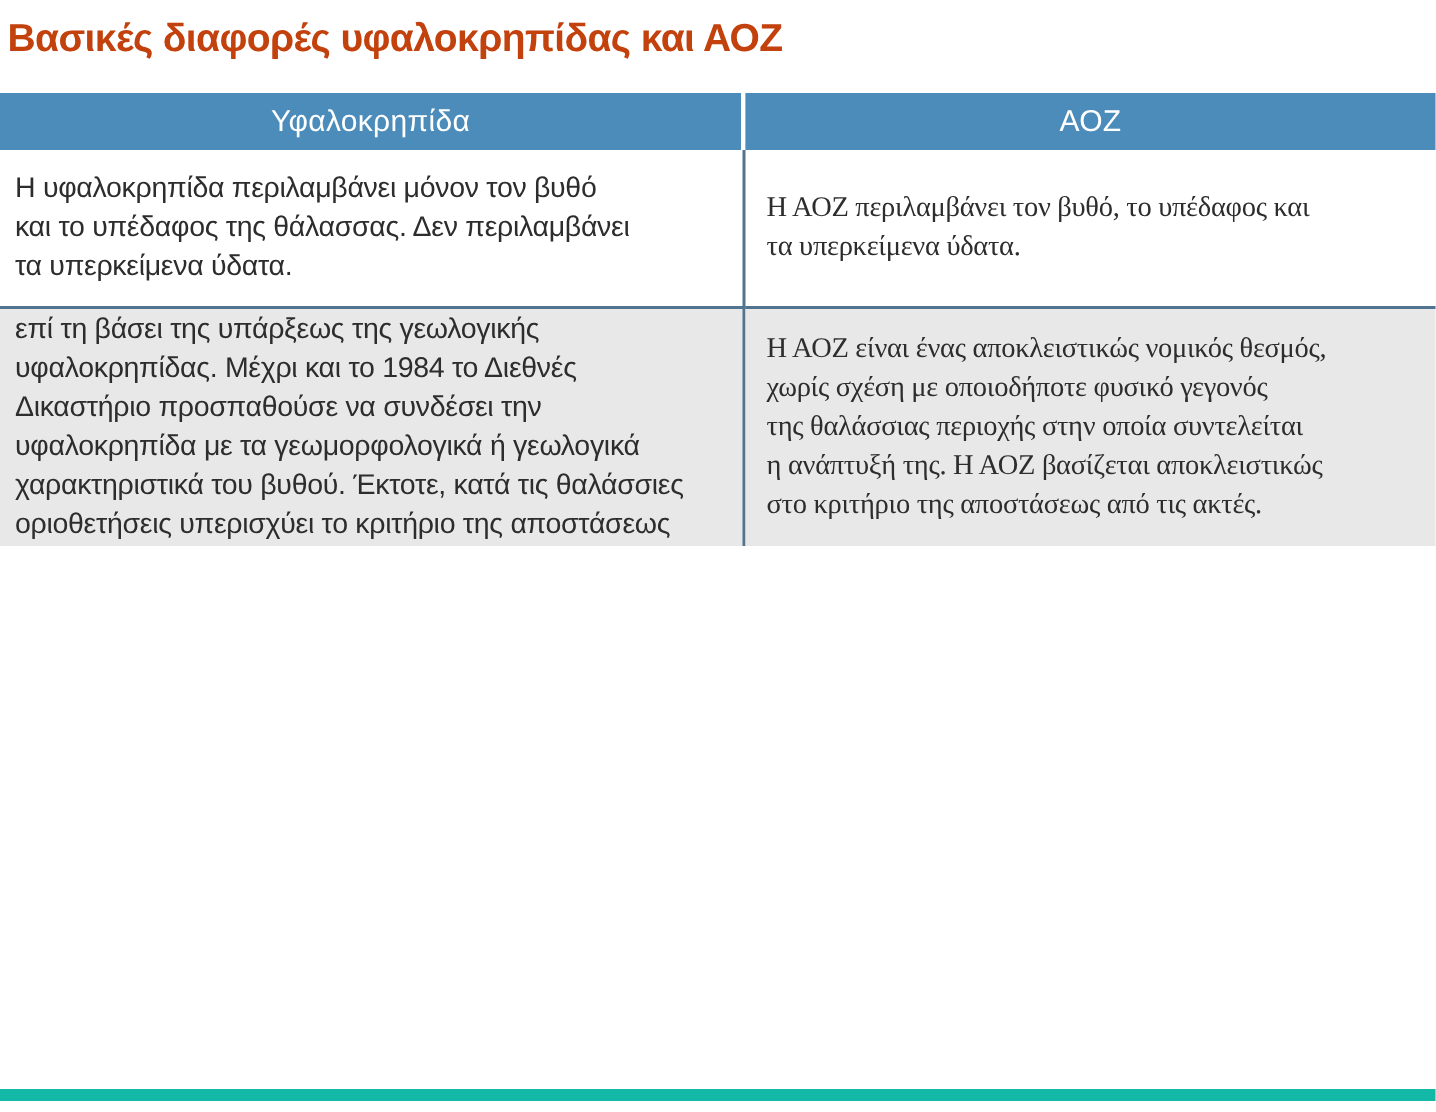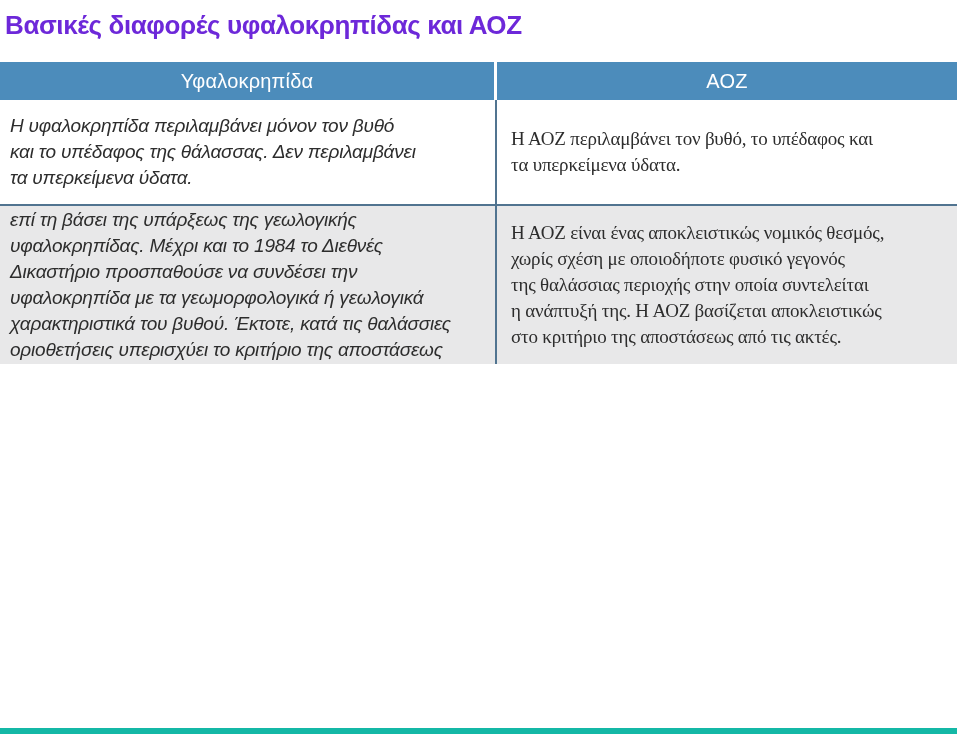--- a/index.html
+++ b/index.html
@@ -10,33 +10,33 @@
     position: relative;
     overflow: hidden;
   }
   .page { width: 957px; height: 741px; position: relative; background: #fff; }
 
   .page-title {
     position: absolute;
     left: 5px; top: 10px;
     font-size: 26px;
     font-weight: bold;
-    color: #6d28d9;
+    color: #c2410c;
     letter-spacing: -0.4px;
     white-space: nowrap;
   }
 
   .cmp-table {
     position: absolute;
     left: 0; top: 62px;
     width: 957px; height: 672px;
     display: grid;
     grid-template-columns: 497px 460px;
     grid-template-rows: 38px 106px 158px 130px 1fr;
-    border-bottom: 6px solid #14b8a6;
+    border-bottom: 8px solid #14b8a6;
     background: #fff;
   }
 
   .hcell {
     background: #4c8cbb;
     color: #ffffff;
     font-size: 20px;
     display: flex;
     align-items: center;
     justify-content: center;
@@ -48,21 +48,21 @@
     display: flex;
     align-items: center;
     padding: 8px 10px 8px 10px;
     font-size: 19px;
     line-height: 26px;
     color: #2d2d2d;
     letter-spacing: -0.2px;
     white-space: pre-line;
     overflow: hidden;
   }
-  .cell.left  { border-right: 2px solid #517490; padding-left: 10px; font-style: italic; }
+  .cell.left  { border-right: 2px solid #517490; padding-left: 10px; }
   .cell.right { padding-left: 14px; font-family: Liberation Serif, serif; }
   .row-divided { border-bottom: 2px solid #517490; }
   .shaded { background: #e8e8e9; }
 </style>
 </head>
 <body>
 
 <div class="page">
 
   <div class="page-title">Βασικές διαφορές υφαλοκρηπίδας και ΑΟΖ</div>

